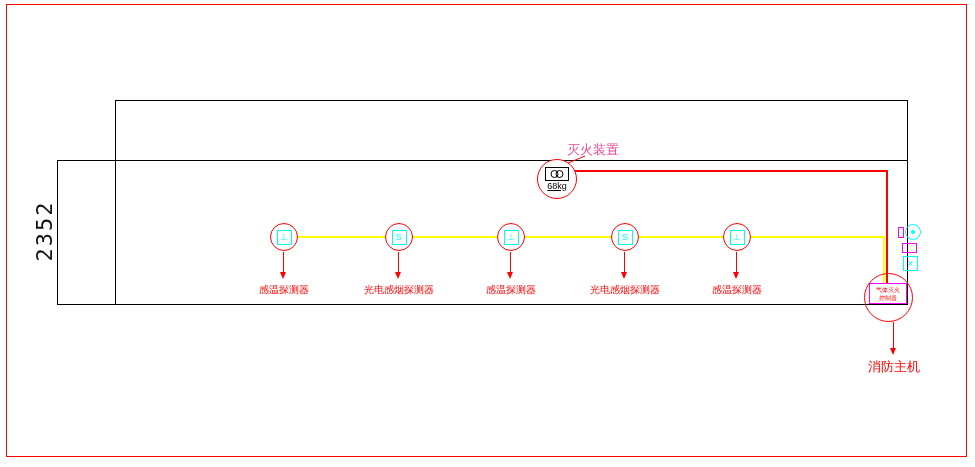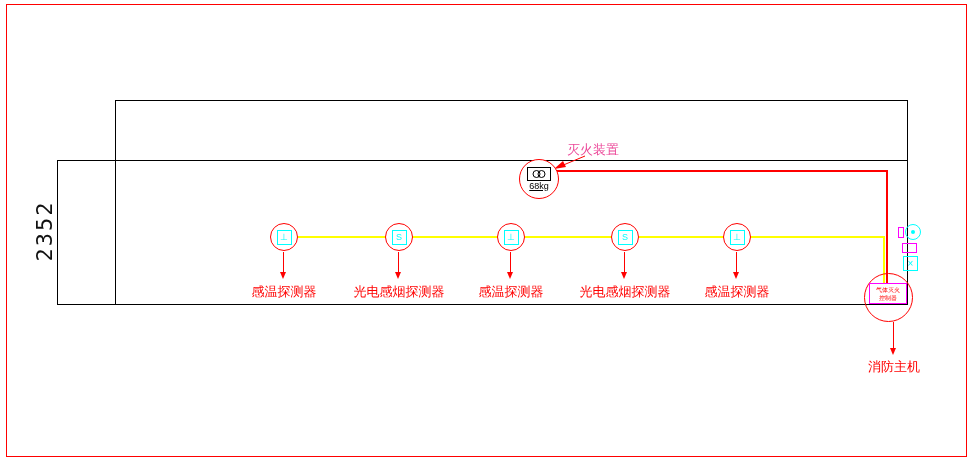--- a/index.html
+++ b/index.html
@@ -21,21 +21,21 @@
          transform:rotate(-90deg);}
   
   .wire-y{position:absolute;background:#FFFF00;}
   .pipe-r{position:absolute;background:#FF0000;}
   
   .det{position:absolute;width:26px;height:26px;border:1px solid #FF0000;border-radius:50%;
        background:#fff;display:flex;align-items:center;justify-content:center;box-sizing:content-box;}
   .det-ic{width:13px;height:13px;border:1px solid #00FFFF;color:#00FFFF;font-size:9px;
           line-height:12px;text-align:center;display:block;}
   .det-ic i,.xbox i{font-style:normal;}
-  .det-label{position:absolute;width:140px;text-align:center;color:#FF0000;font-size:13px;white-space:nowrap;}
+  .det-label{position:absolute;width:140px;text-align:center;color:#FF0000;font-size:10px;white-space:nowrap;}
   
   .varrow{position:absolute;width:1px;background:#FF0000;}
   .varrow::after{content:"";position:absolute;left:-3px;bottom:-7px;width:0;height:0;
                  border-left:3.5px solid transparent;border-right:3.5px solid transparent;
                  border-top:7px solid #FF0000;}
   
   .ext-label{position:absolute;color:#ec4899;font-size:13px;white-space:nowrap;}
   .ext-dev{position:absolute;width:38px;height:38px;border:1px solid #FF0000;border-radius:50%;
            background:#fff;display:flex;flex-direction:column;align-items:center;justify-content:center;}
   .coil-box{border:1px solid #000;width:22px;height:12px;display:flex;align-items:center;justify-content:center;}
@@ -74,21 +74,21 @@
   <div class="wire-y" style="left:883px;top:236px;width:1.5px;height:47px;"></div>
 
   <div class="pipe-r" style="left:556px;top:170px;width:331px;height:1.5px;"></div>
   <div class="pipe-r" style="left:886px;top:170px;width:1.5px;height:113px;"></div>
 
   <div class="ext-label" style="left:567px;top:141px;">灭火装置</div>
   <svg class="abs" style="left:547px;top:153px;" width="42" height="22">
     <line x1="38" y1="3" x2="14" y2="13" stroke="#FF0000" stroke-width="1"></line>
     <polygon points="7,16 16,8 19,14" fill="#FF0000"></polygon>
   </svg>
-  <div class="ext-dev" style="left:519px;top:159px;text-decoration:underline;">
+  <div class="ext-dev" style="left:537px;top:159px;text-decoration:underline;">
     <span class="coil-box">
       <svg width="18" height="10">
         <circle cx="6.5" cy="5" r="3.5" fill="none" stroke="#000" stroke-width="1"></circle>
         <circle cx="11.5" cy="5" r="3.5" fill="none" stroke="#000" stroke-width="1"></circle>
       </svg>
     </span>
     <span class="ext-w">68kg</span>
   </div>
 
   <div class="det" style="left:270px;top:223px;">

